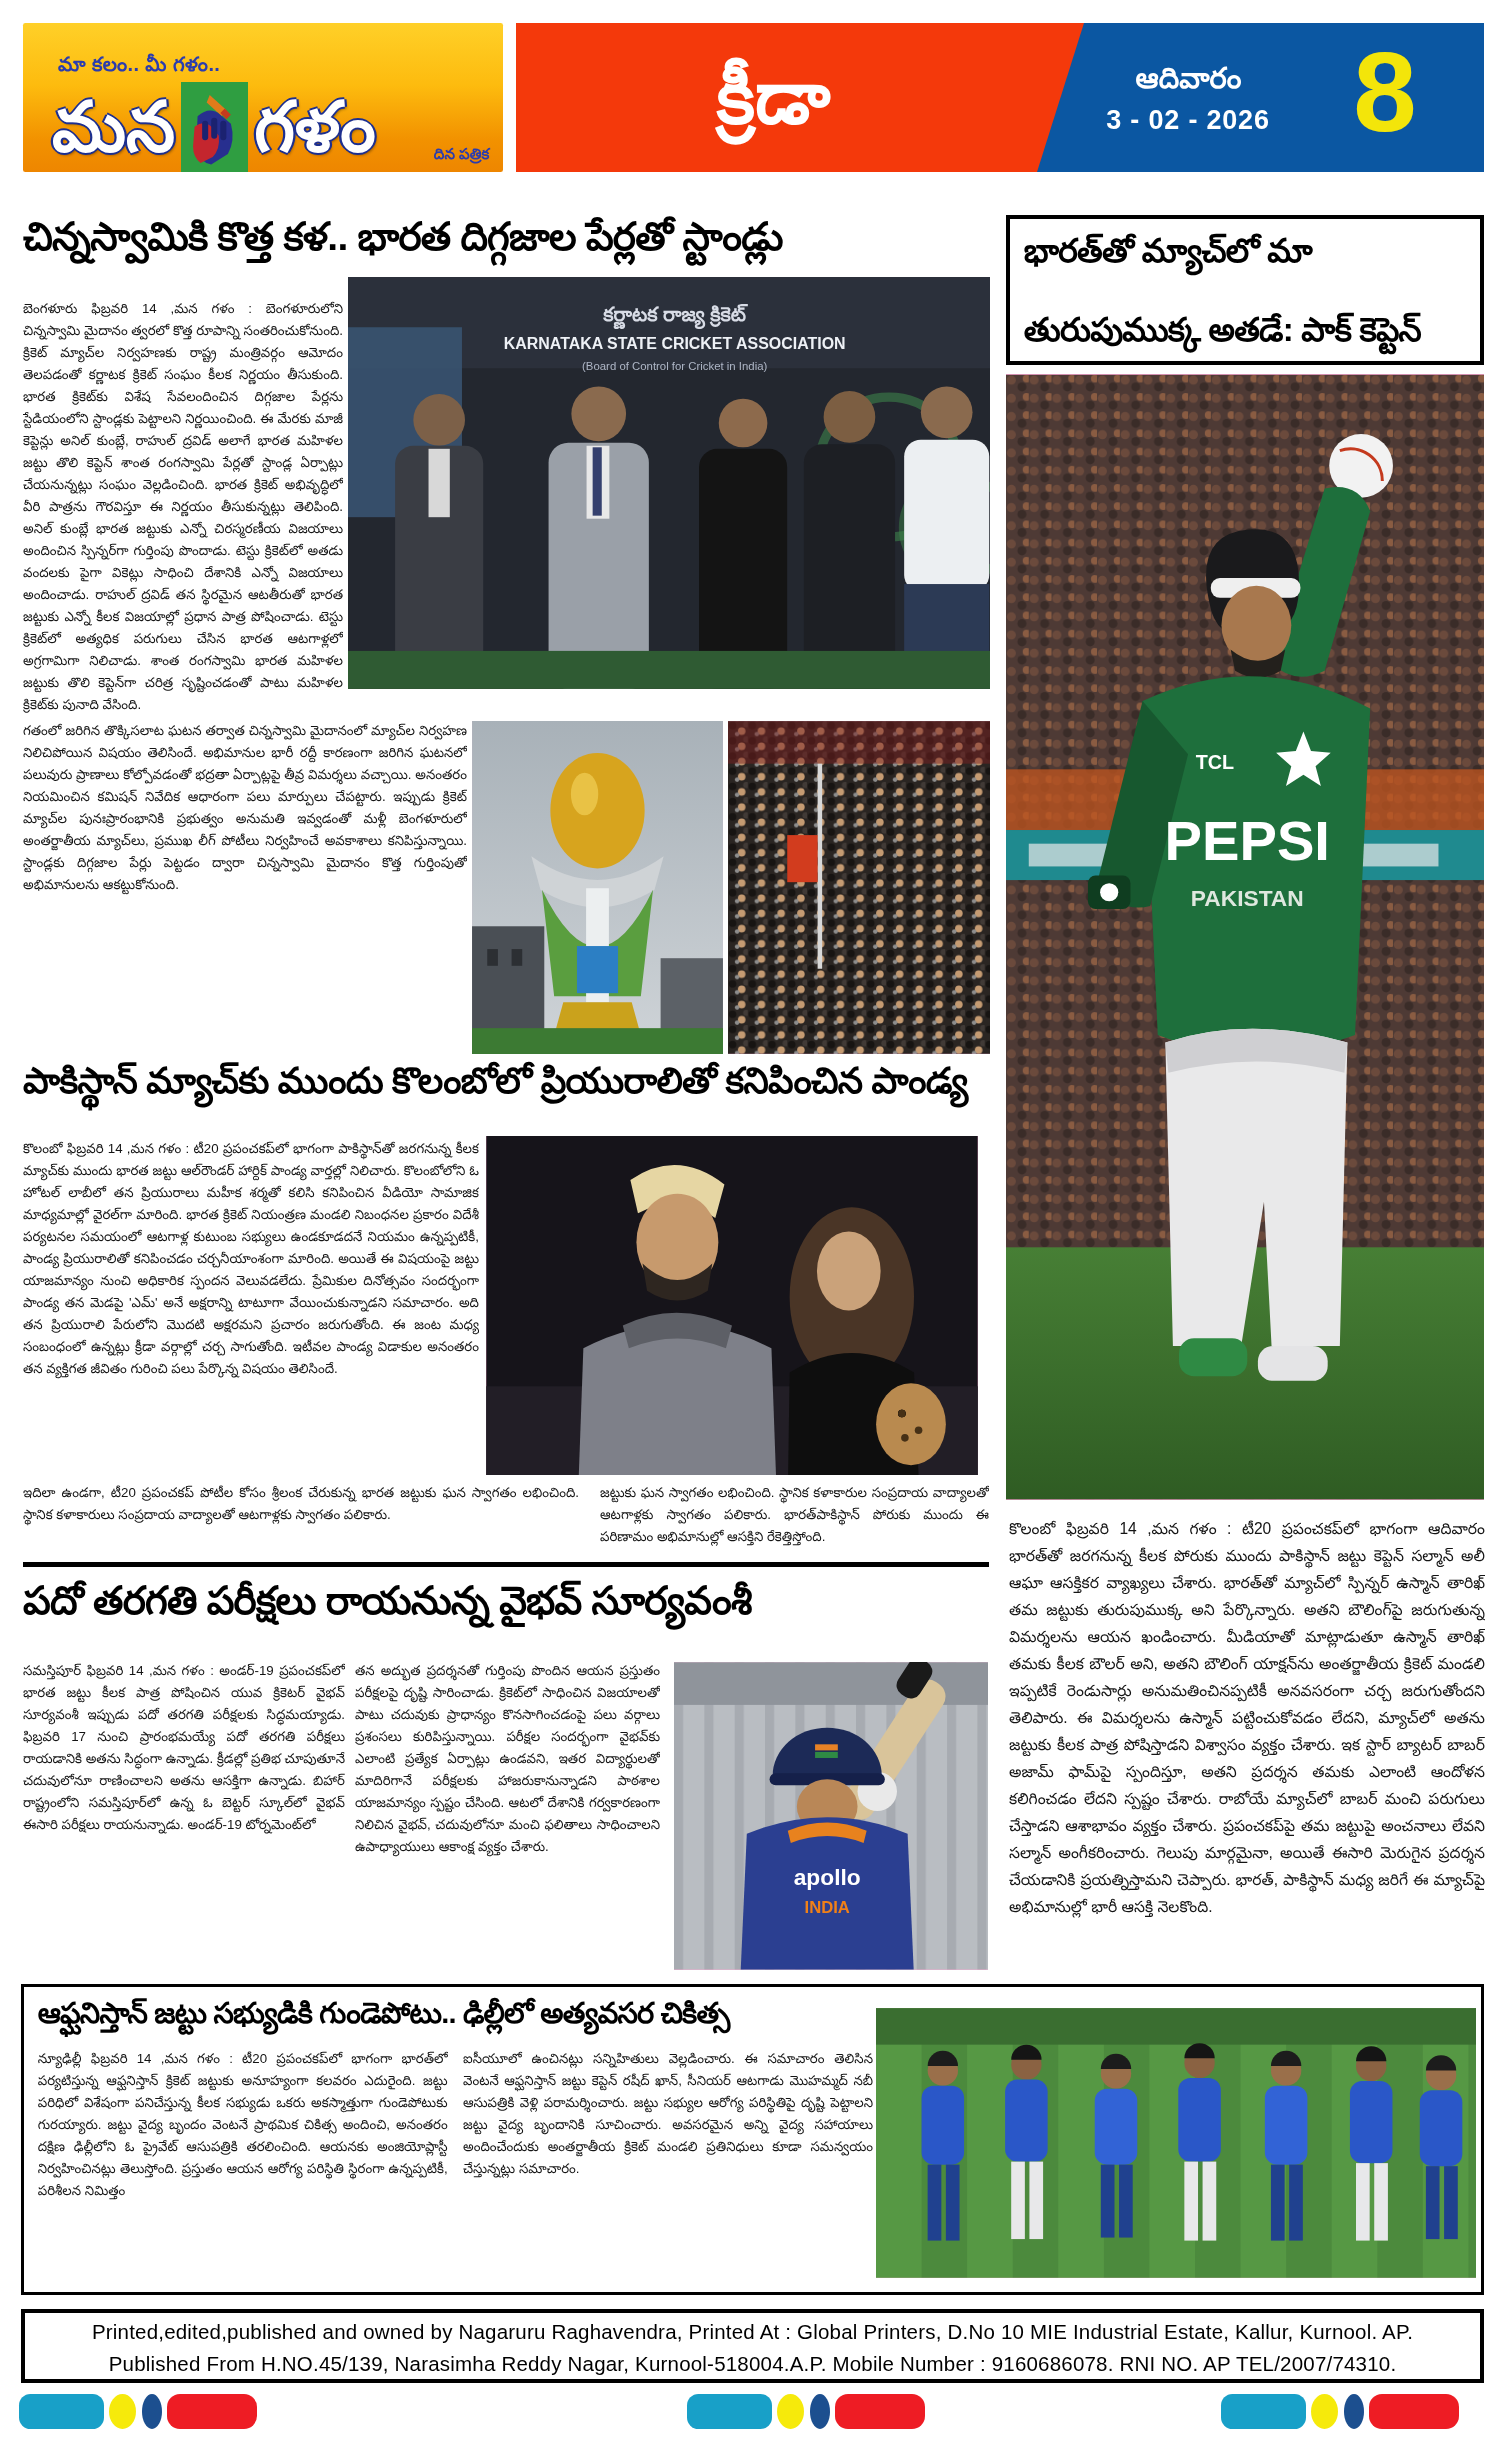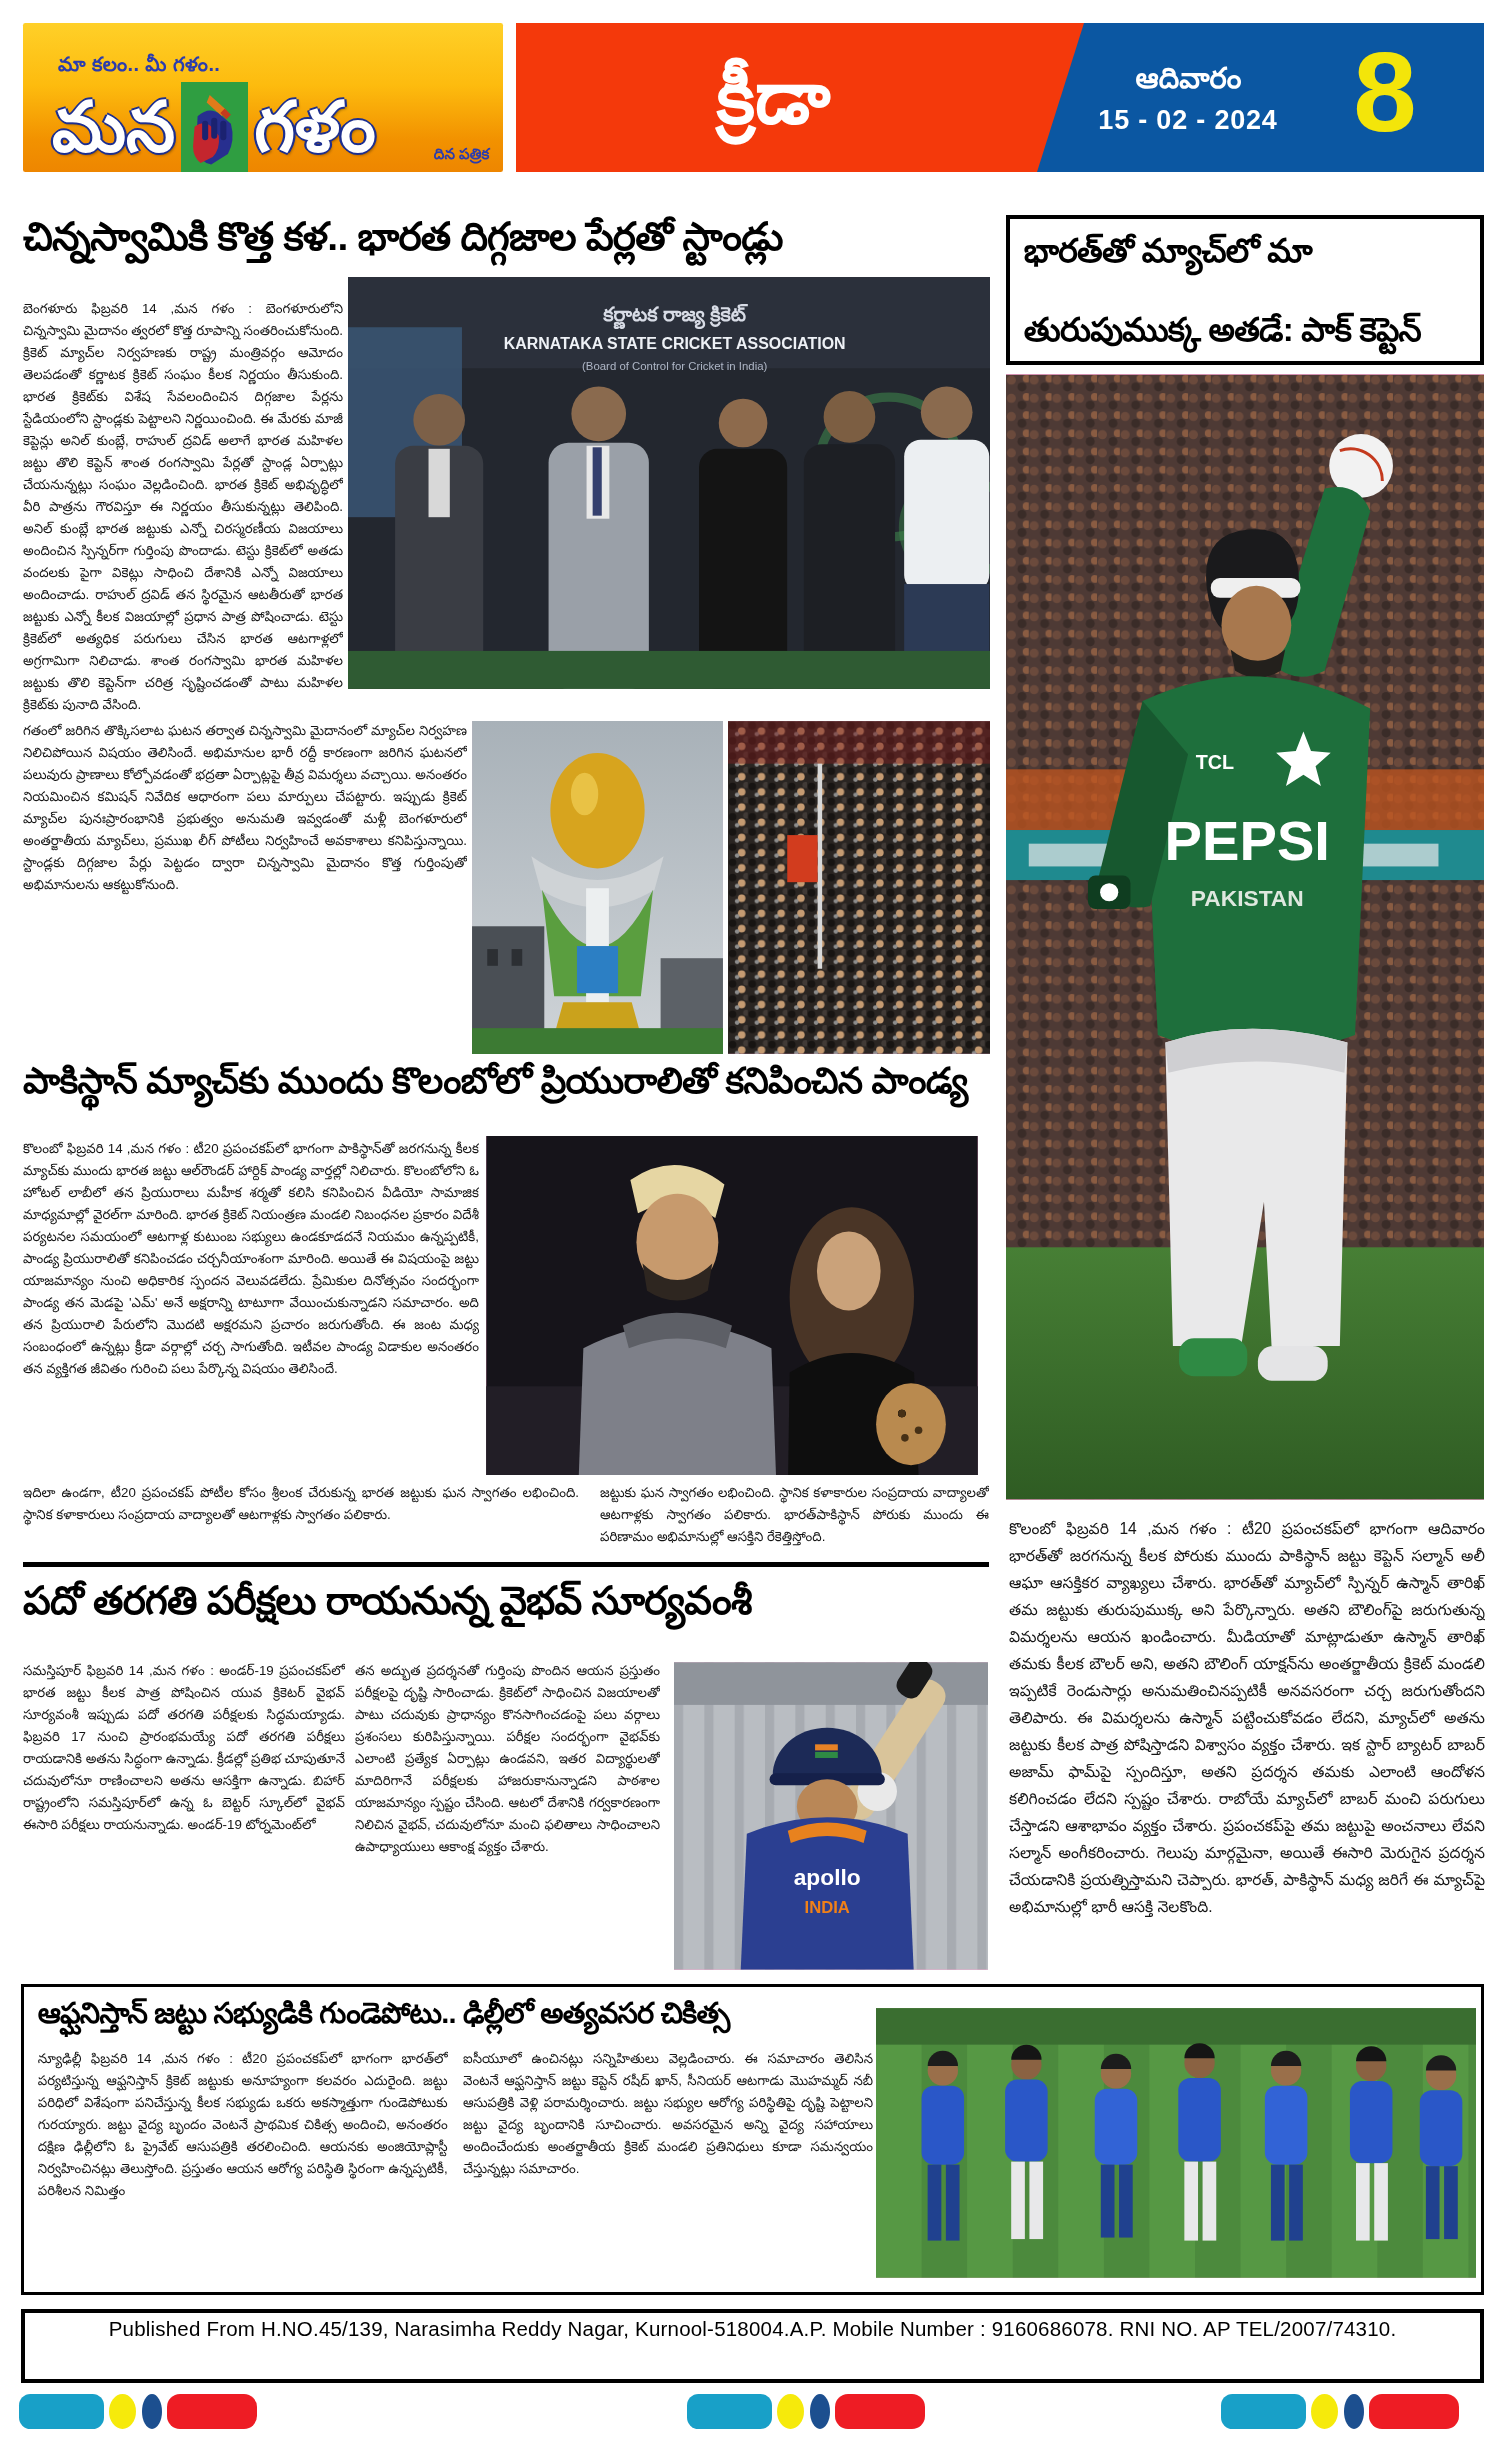--- a/index.html
+++ b/index.html
@@ -69,21 +69,21 @@
       <span class="brand-word">గళం</span>
     </div>
     <div class="abs edition">దిన పత్రిక</div>
   </div>
 
   <div class="abs date-bar"></div>
   <div class="abs section-bar">
     <span class="section-title">క్రీడా</span>
   </div>
   <div class="abs weekday">ఆదివారం</div>
-  <div class="abs date-line">15 - 02 - 2024</div>
+  <div class="abs date-line">3 - 02 - 2026</div>
   <div class="abs page-number">8</div>
 
   <div class="abs hl h1a">చిన్నస్వామికి కొత్త కళ.. భారత దిగ్గజాల పేర్లతో స్టాండ్లు</div>
 
   <div class="abs body-txt" style="left:23px;top:298px;width:320px;height:419px;">బెంగళూరు ఫిబ్రవరి 14 ,మన గళం : బెంగళూరులోని చిన్నస్వామి మైదానం త్వరలో కొత్త రూపాన్ని సంతరించుకోనుంది. క్రికెట్ మ్యాచ్‌ల నిర్వహణకు రాష్ట్ర మంత్రివర్గం ఆమోదం తెలపడంతో కర్ణాటక క్రికెట్ సంఘం కీలక నిర్ణయం తీసుకుంది. భారత క్రికెట్‌కు విశేష సేవలందించిన దిగ్గజాల పేర్లను స్టేడియంలోని స్టాండ్లకు పెట్టాలని నిర్ణయించింది. ఈ మేరకు మాజీ కెప్టెన్లు అనిల్ కుంబ్లే, రాహుల్ ద్రవిడ్ అలాగే భారత మహిళల జట్టు తొలి కెప్టెన్ శాంత రంగస్వామి పేర్లతో స్టాండ్ల ఏర్పాట్లు చేయనున్నట్లు సంఘం వెల్లడించింది. భారత క్రికెట్ అభివృద్ధిలో వీరి పాత్రను గౌరవిస్తూ ఈ నిర్ణయం తీసుకున్నట్లు తెలిపింది. అనిల్ కుంబ్లే భారత జట్టుకు ఎన్నో చిరస్మరణీయ విజయాలు అందించిన స్పిన్నర్‌గా గుర్తింపు పొందాడు. టెస్టు క్రికెట్‌లో అతడు వందలకు పైగా వికెట్లు సాధించి దేశానికి ఎన్నో విజయాలు అందించాడు. రాహుల్ ద్రవిడ్ తన స్థిరమైన ఆటతీరుతో భారత జట్టుకు ఎన్నో కీలక విజయాల్లో ప్రధాన పాత్ర పోషించాడు. టెస్టు క్రికెట్‌లో అత్యధిక పరుగులు చేసిన భారత ఆటగాళ్లలో అగ్రగామిగా నిలిచాడు. శాంత రంగస్వామి భారత మహిళల జట్టుకు తొలి కెప్టెన్‌గా చరిత్ర సృష్టించడంతో పాటు మహిళల క్రికెట్‌కు పునాది వేసింది.</div>
 
   <div class="abs photo" style="left:348px;top:277px;width:642px;height:412px;">
     <svg width="642" height="412" viewBox="0 0 845 542">
       <rect width="845" height="542" fill="#23272f"></rect>
       <rect width="845" height="120" fill="#2b303b"></rect>
@@ -343,20 +343,21 @@
               <rect x="0" y="42" width="56" height="100" rx="16" fill="#2a57c8"></rect>
               <rect x="8" y="142" width="18" height="96" fill="#20418f"></rect>
               <rect x="32" y="142" width="18" height="96" fill="#20418f"></rect>
             </g>
         </g>
       </svg>
     </div>
   </div>
 
   <div class="abs imprint-box">
+    <div class="imprint-line" style="margin-top:3px;">Printed,edited,published and owned by Nagaruru Raghavendra, Printed At : Global Printers, D.No 10 MIE Industrial Estate, Kallur, Kurnool. AP.</div>
     <div class="imprint-line">Published From H.NO.45/139, Narasimha Reddy Nagar, Kurnool-518004.A.P. Mobile Number : 9160686078. RNI NO. AP TEL/2007/74310.</div>
   </div>
 
   <div class="abs dash-group" style="left:19px;">
     <div class="d-cyan"></div>
     <div class="d-yellow"></div>
     <div class="d-navy"></div>
     <div class="d-red"></div>
   </div>
   <div class="abs dash-group" style="left:687px;">

